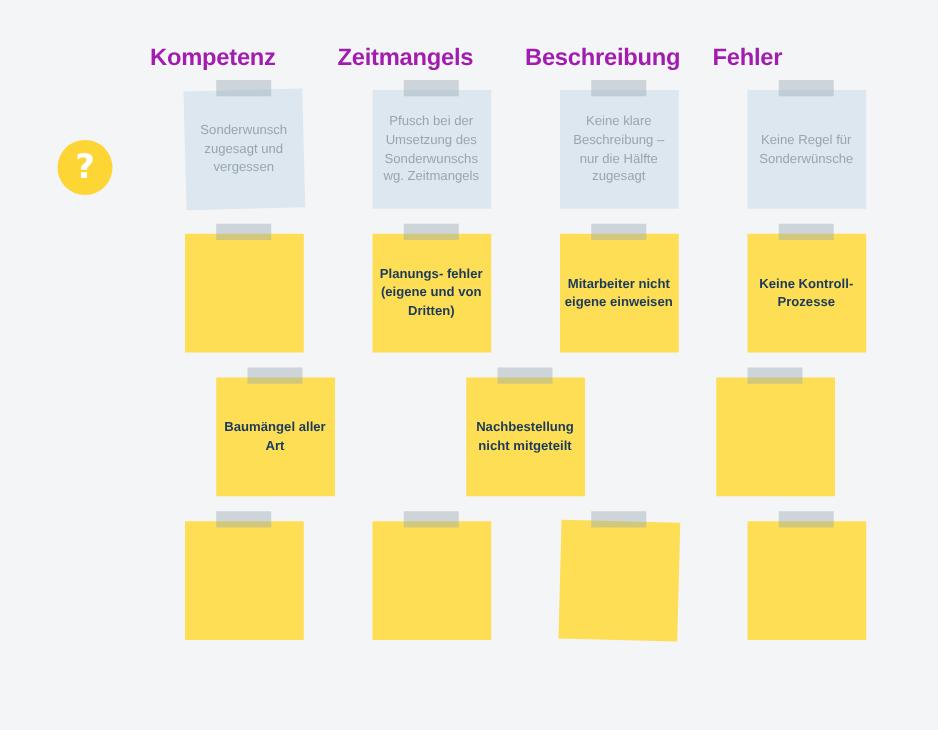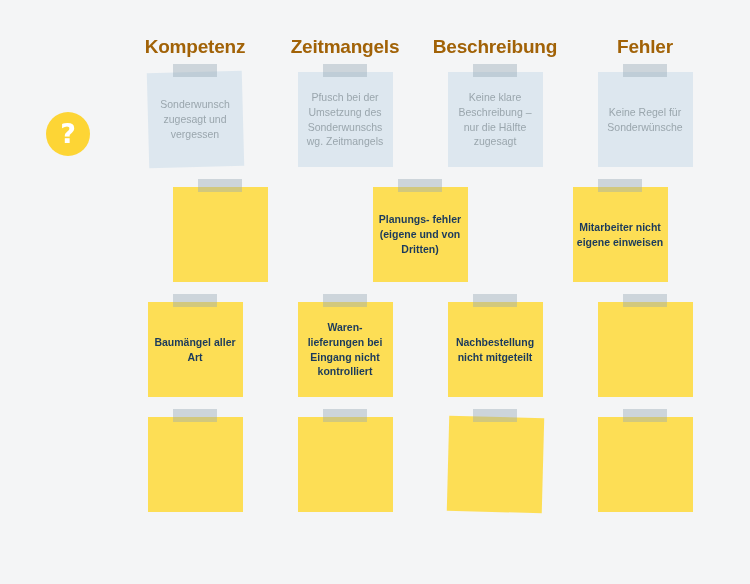--- a/index.html
+++ b/index.html
@@ -45,22 +45,21 @@
     top: 36px;
     width: 600px;
   }
 
   #headers {
     display: flex;
     height: 36px;
   }
   .col-head {
     flex: 1 1 0;
-    text-align: center;
-    color: #a16207;
+    color: #a21caf;
     font-size: 19px;
     font-weight: bold;
     letter-spacing: -0.2px;
     white-space: nowrap;
   }
 
   .row {
     display: flex;
     height: 115px;
   }
@@ -177,34 +176,34 @@
             <div class="label">Planungs- fehler (eigene und von Dritten)</div>
           </div>
         </div>
         <div class="cell">
           <div class="card yellow">
             <div class="sheet"></div>
             <div class="tape"></div>
             <div class="label">Mitarbeiter nicht eigene einweisen</div>
           </div>
         </div>
+        <div class="cell">
+          <div class="card yellow">
+            <div class="sheet"></div>
+            <div class="tape"></div>
+            <div class="label">Keine Kontroll- Prozesse</div>
+          </div>
+        </div>
       </div>
       <div class="row">
         <div class="cell">
           <div class="card yellow">
             <div class="sheet"></div>
             <div class="tape"></div>
             <div class="label">Baumängel aller Art</div>
-          </div>
-        </div>
-        <div class="cell">
-          <div class="card yellow">
-            <div class="sheet"></div>
-            <div class="tape"></div>
-            <div class="label">Waren- lieferungen bei Eingang nicht kontrolliert</div>
           </div>
         </div>
         <div class="cell">
           <div class="card yellow">
             <div class="sheet"></div>
             <div class="tape"></div>
             <div class="label">Nachbestellung nicht mitgeteilt</div>
           </div>
         </div>
         <div class="cell">

